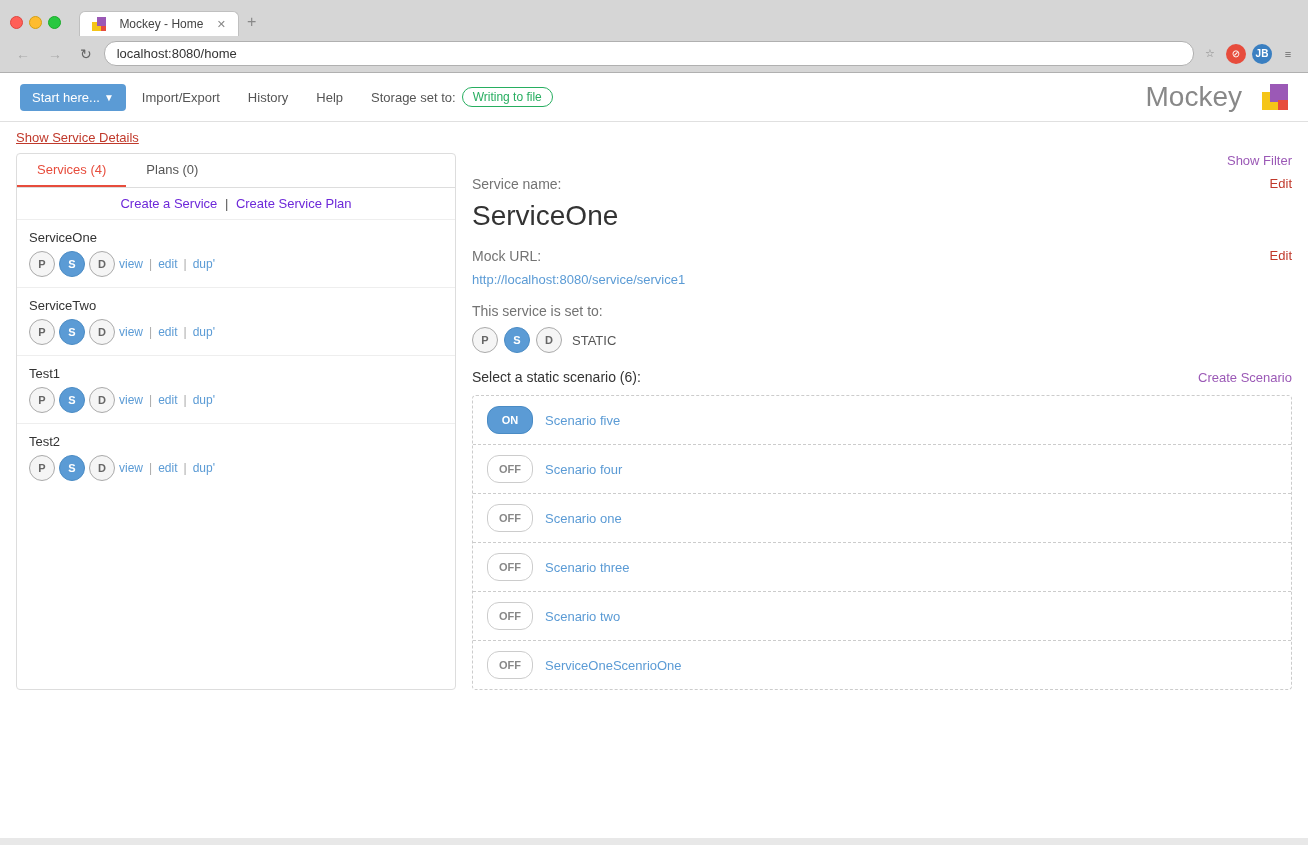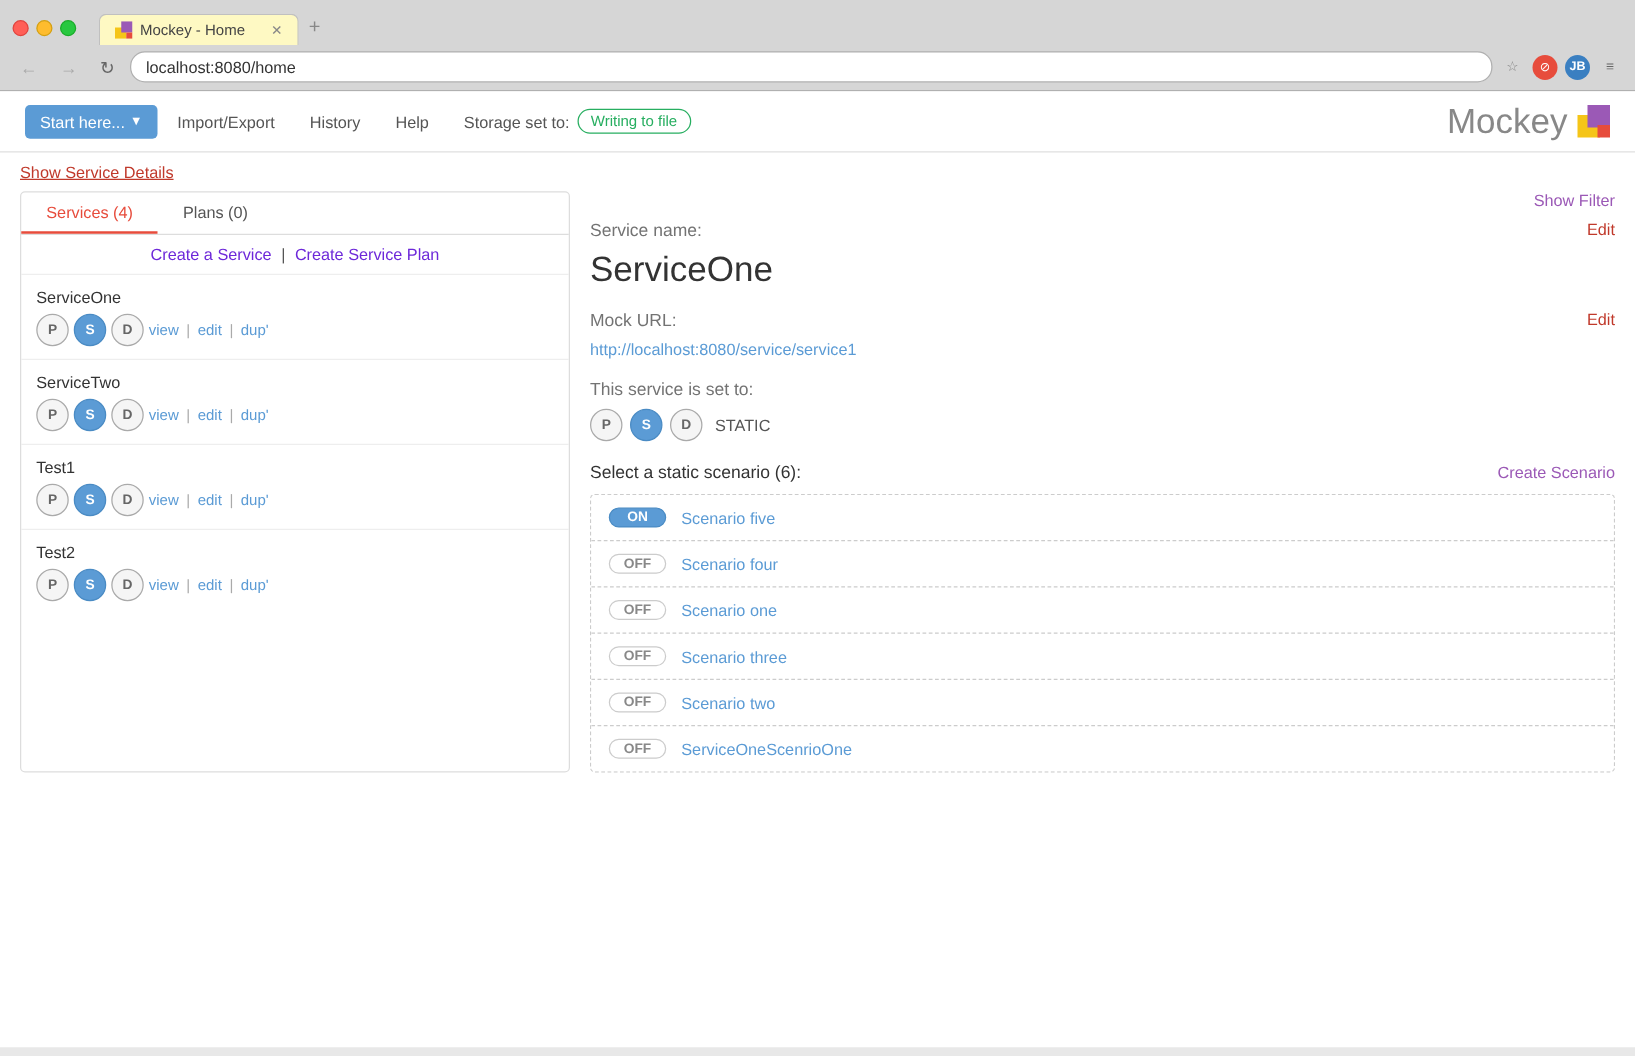--- a/index.html
+++ b/index.html
@@ -7,21 +7,21 @@
 
     
     .browser-chrome { background: #d6d6d6; border-bottom: 1px solid #b0b0b0; }
     .title-bar { display: flex; align-items: center; padding: 8px 10px 0 10px; gap: 8px; }
     .traffic-lights { display: flex; gap: 6px; }
     .traffic-light { width: 13px; height: 13px; border-radius: 50%; cursor: pointer; }
     .tl-red { background: #ff5f57; border: 1px solid #e0443e; }
     .tl-yellow { background: #febc2e; border: 1px solid #d4a012; }
     .tl-green { background: #28c840; border: 1px solid #1aab29; }
     .tab-bar { display: flex; align-items: flex-end; margin-left: 10px; }
-    .tab { background: #fef9c3; border: 1px solid #c0c0c0; border-bottom: none; border-radius: 6px 6px 0 0; padding: 5px 12px; font-size: 12px; color: #444; display: flex; align-items: center; gap: 6px; min-width: 160px; }
+    .tab { background: #ffffff; border: 1px solid #c0c0c0; border-bottom: none; border-radius: 6px 6px 0 0; padding: 5px 12px; font-size: 12px; color: #444; display: flex; align-items: center; gap: 6px; min-width: 160px; text-align: center; }
     .tab-title { flex: 1; }
     .tab-close { color: #888; cursor: pointer; font-size: 11px; }
     .tab-new { background: none; border: none; color: #888; padding: 5px 8px; font-size: 16px; cursor: pointer; }
 
     .address-bar { display: flex; align-items: center; padding: 5px 10px 6px 10px; gap: 6px; background: #d6d6d6; }
     .nav-btn { background: none; border: none; color: #666; font-size: 14px; cursor: pointer; padding: 3px 6px; border-radius: 4px; }
     .nav-btn:disabled { color: #aaa; }
     .address-input { flex: 1; border: 1px solid #b0b0b0; border-radius: 12px; padding: 4px 12px; font-size: 13px; background: white; color: #333; }
     .browser-actions { display: flex; gap: 6px; align-items: center; }
     .browser-icon { width: 20px; height: 20px; border-radius: 50%; display: flex; align-items: center; justify-content: center; font-size: 11px; cursor: pointer; }
@@ -33,21 +33,21 @@
     
     .app-content { background: white; min-height: calc(845px - 80px); }
 
     
     .top-nav { display: flex; align-items: center; padding: 8px 20px; border-bottom: 1px solid #e0e0e0; gap: 4px; }
     .btn-primary { background: #5b9bd5; color: white; border: none; border-radius: 4px; padding: 6px 12px; font-size: 13px; cursor: pointer; display: flex; align-items: center; gap: 4px; }
     .btn-primary .arrow { font-size: 10px; }
     .btn-nav { background: none; border: none; color: #555; font-size: 13px; cursor: pointer; padding: 6px 12px; }
     .storage-info { margin-left: 12px; font-size: 13px; color: #555; display: flex; align-items: center; gap: 6px; }
     .storage-badge { border: 1px solid #27ae60; color: #27ae60; border-radius: 10px; padding: 2px 10px; font-size: 12px; }
-    .app-brand { margin-left: auto; display: flex; align-items: center; gap: 8px; font-size: 28px; color: #888; font-weight: 300; }
+    .app-brand { margin-left: auto; display: flex; align-items: center; gap: 20px; font-size: 28px; color: #888; font-weight: 300; }
     .brand-logo-inner { width: 26px; height: 26px; position: relative; }
     .logo-square-yellow { position: absolute; bottom: 0; left: 0; width: 18px; height: 18px; background: #f5c518; }
     .logo-square-purple { position: absolute; top: 0; right: 0; width: 18px; height: 18px; background: #9b59b6; }
     .logo-square-red { position: absolute; bottom: 0; right: 0; width: 10px; height: 10px; background: #e74c3c; }
 
     
     .sub-nav { padding: 8px 16px; }
     .show-details-link { color: #c0392b; font-size: 13px; text-decoration: underline; cursor: pointer; }
 
     
@@ -91,21 +91,21 @@
     .mode-label { font-size: 13px; color: #555; margin-left: 4px; font-weight: normal; }
 
     .scenario-section { margin-top: 8px; }
     .scenario-header { display: flex; justify-content: space-between; align-items: center; margin-bottom: 10px; }
     .scenario-title { font-size: 14px; color: #333; font-weight: 500; }
     .create-scenario-link { color: #9b59b6; font-size: 13px; text-decoration: none; cursor: pointer; }
 
     .scenario-list { border: 1px dashed #ccc; border-radius: 4px; overflow: hidden; }
     .scenario-row { display: flex; align-items: center; padding: 10px 14px; border-bottom: 1px dashed #ccc; gap: 12px; }
     .scenario-row:last-child { border-bottom: none; }
-    .toggle-btn { width: 46px; height: 16px; border-radius: 12px; border: 1px solid #ccc; display: flex; align-items: center; justify-content: center; font-size: 11px; font-weight: bold; cursor: pointer; }
+    .toggle-btn { width: 46px; height: 28px; border-radius: 12px; border: 1px solid #ccc; display: flex; align-items: center; justify-content: center; font-size: 11px; font-weight: bold; cursor: pointer; }
     .toggle-on { background: #5b9bd5; color: white; border-color: #4a8bc4; }
     .toggle-off { background: white; color: #888; border-color: #ccc; }
     .scenario-name { color: #5b9bd5; text-decoration: none; font-size: 13px; cursor: pointer; }
   </style>
 </head>
 <body>
 
 <div class="browser-chrome">
   <div class="title-bar">
     <div class="traffic-lights">

